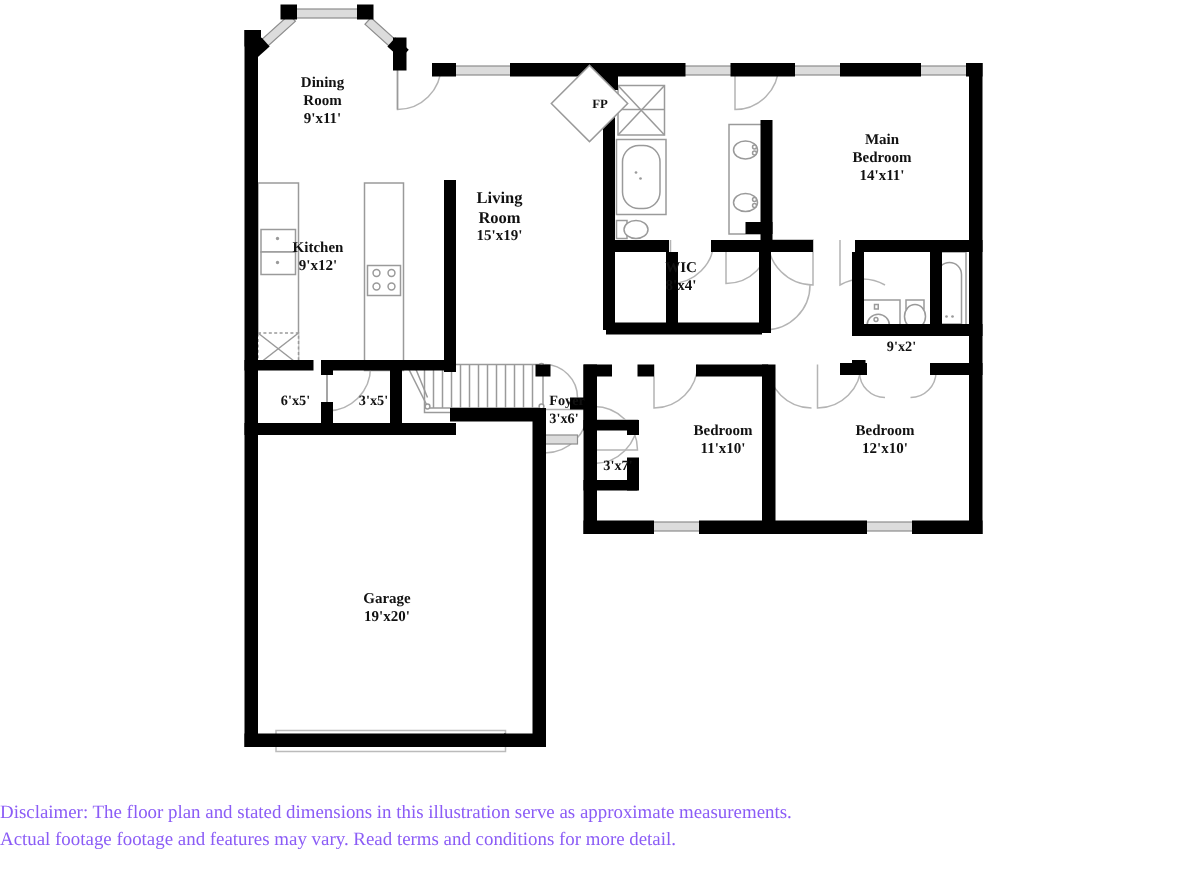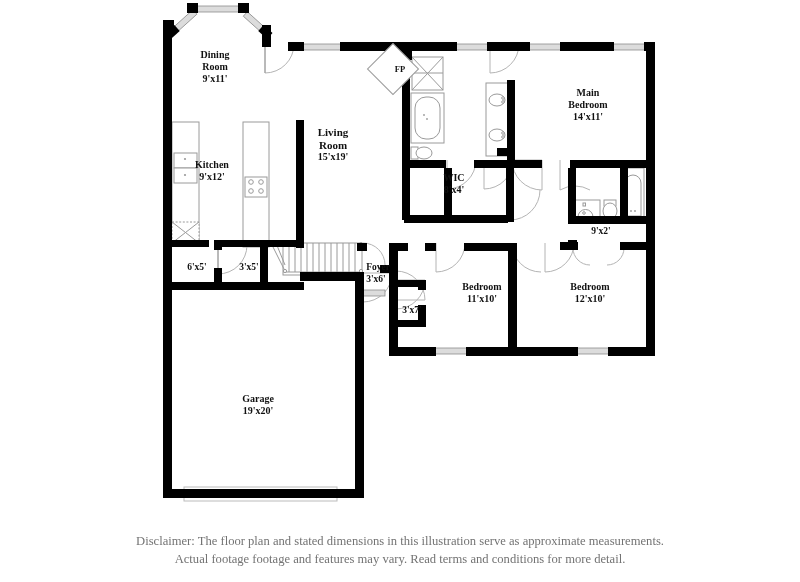--- a/index.html
+++ b/index.html
@@ -35,25 +35,24 @@
   }
   .lbl-big { font-size: 11px; }
   .lbl-mid { font-size: 10px; }
   .lbl-small { font-size: 9.5px; }
   .lbl-tiny { font-size: 8.5px; }
   .disclaimer {
     position: absolute;
     left: 0;
     right: 0;
     bottom: 14px;
-    text-align: center;
     font-family: "Liberation Serif", "DejaVu Serif", serif;
     font-size: 12.6px;
     line-height: 1.38;
-    color: #737373;
+    color: #8b5cf6;
   }
   .disclaimer div { white-space: nowrap; }
 </style>
 </head>
 <body>
 
 <div id="plan-root">
 
   <svg id="floorplan" viewBox="0 0 800 582">
 

